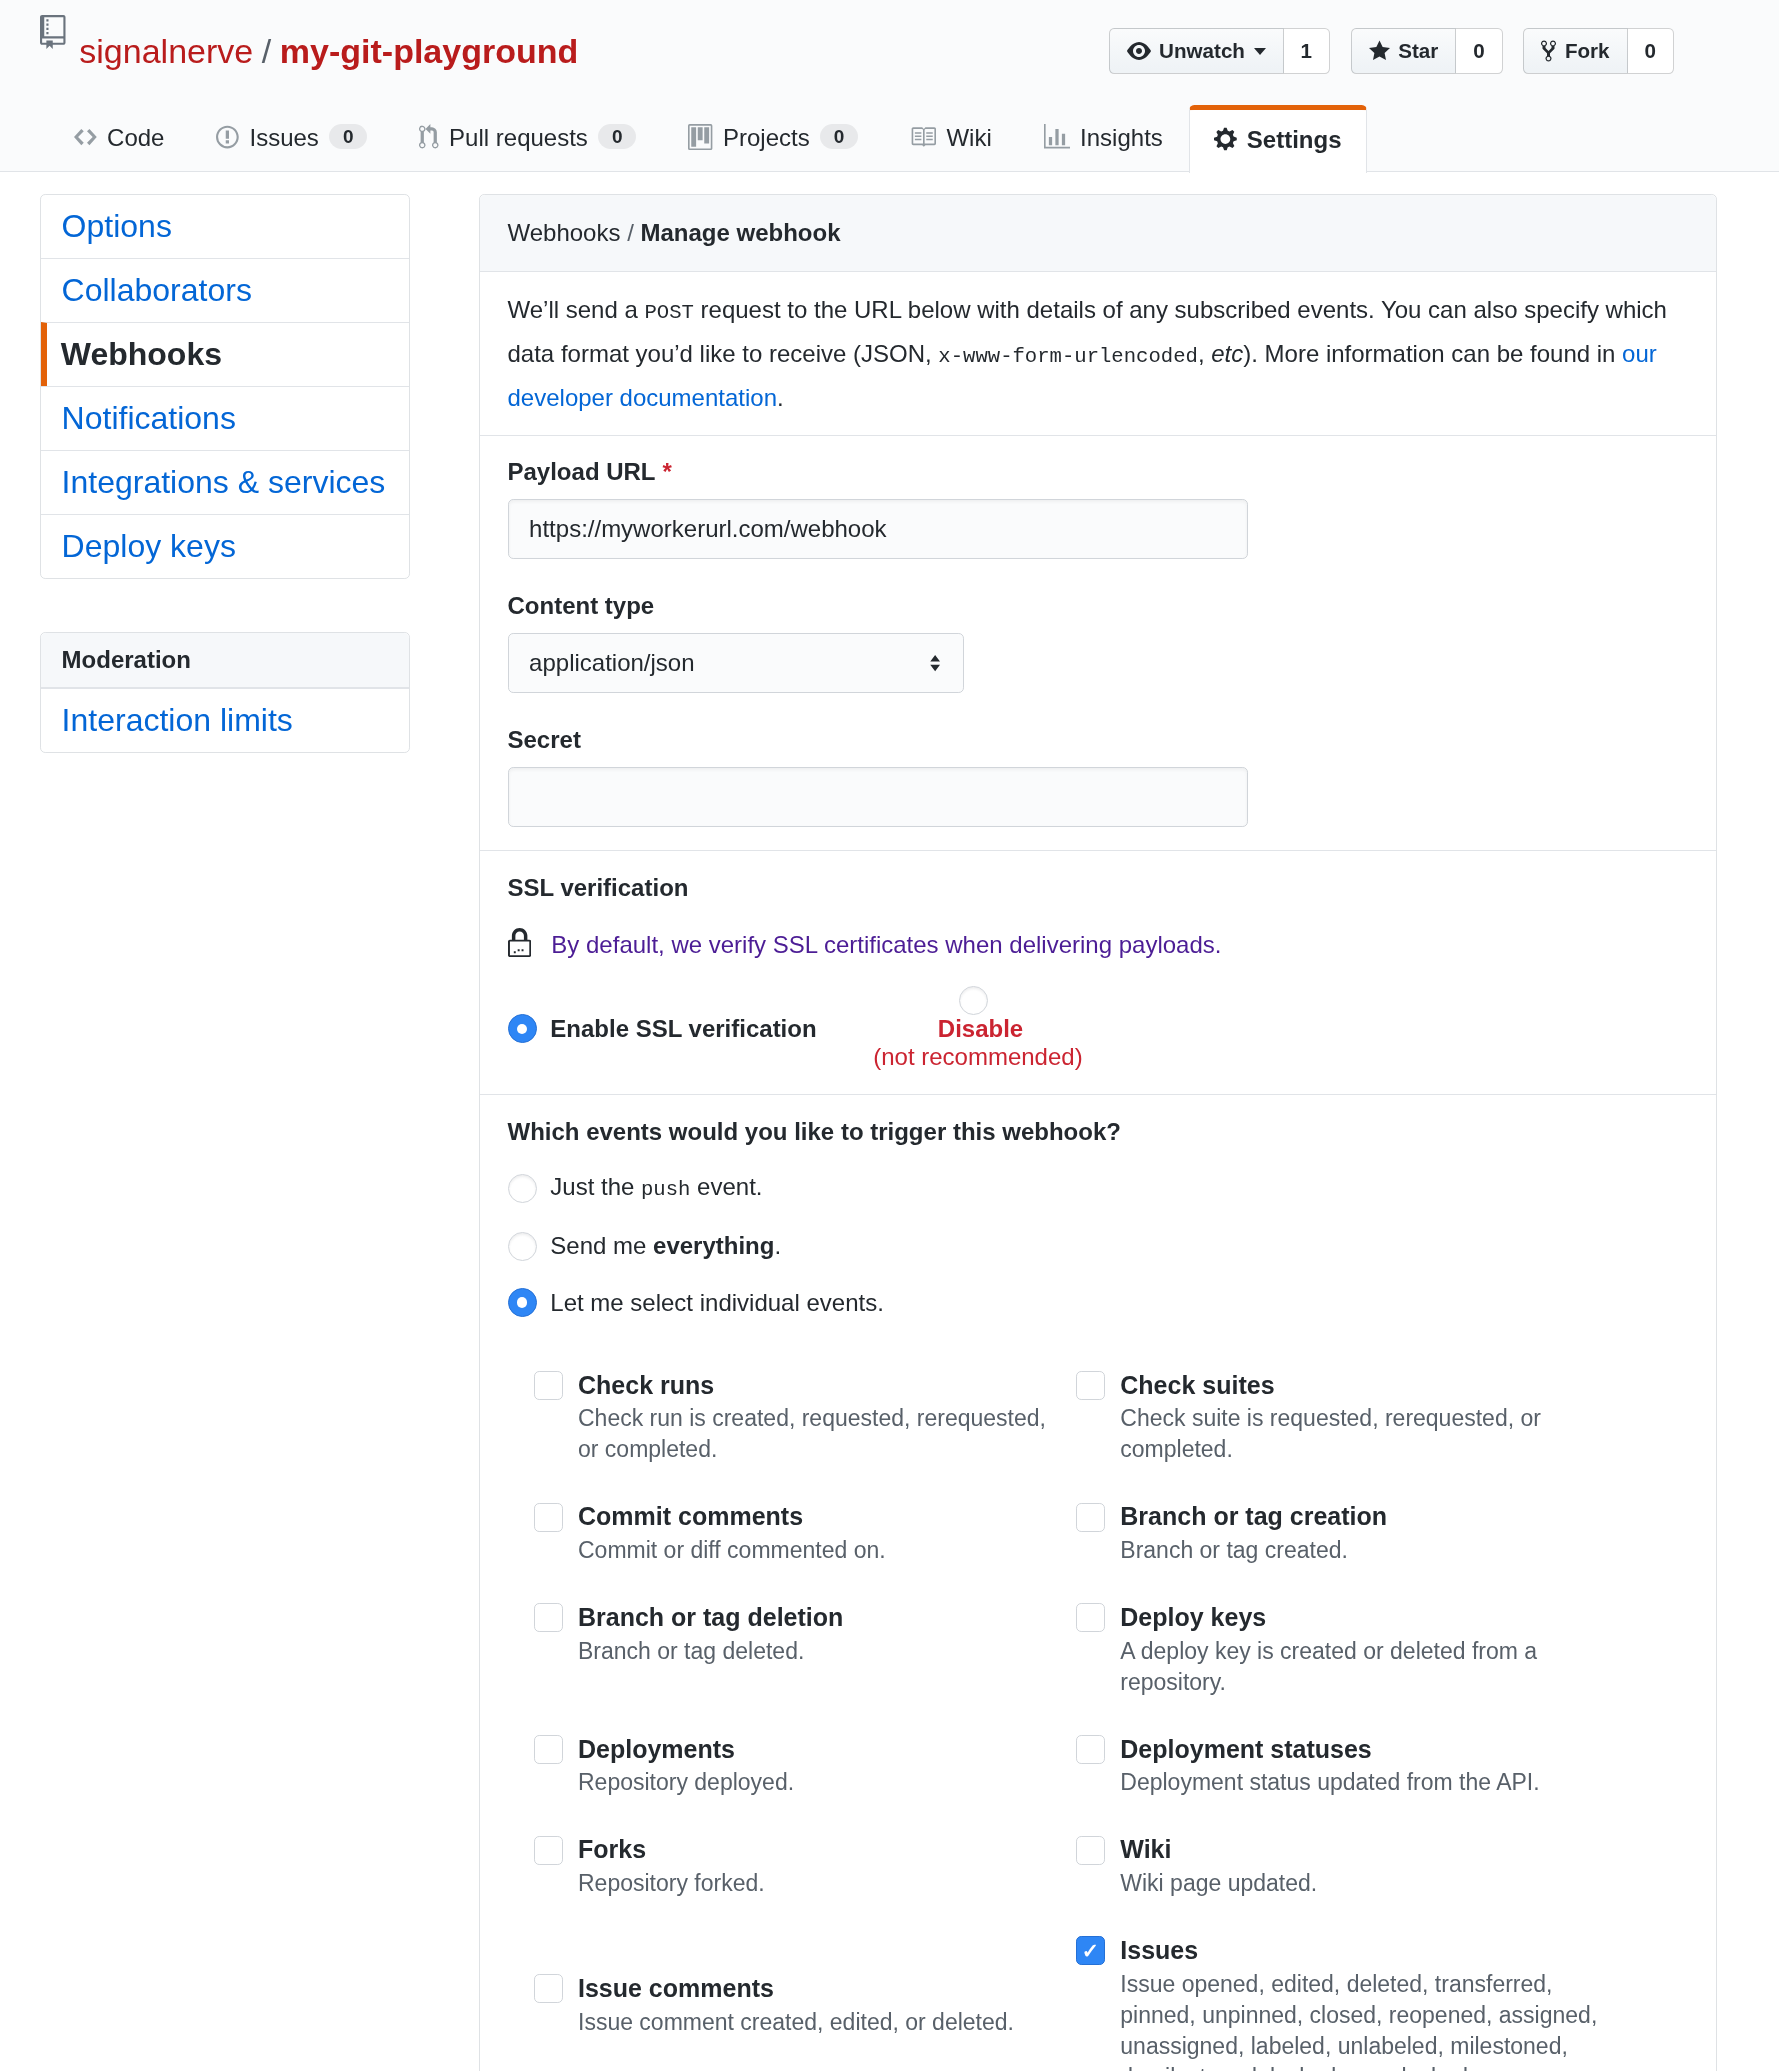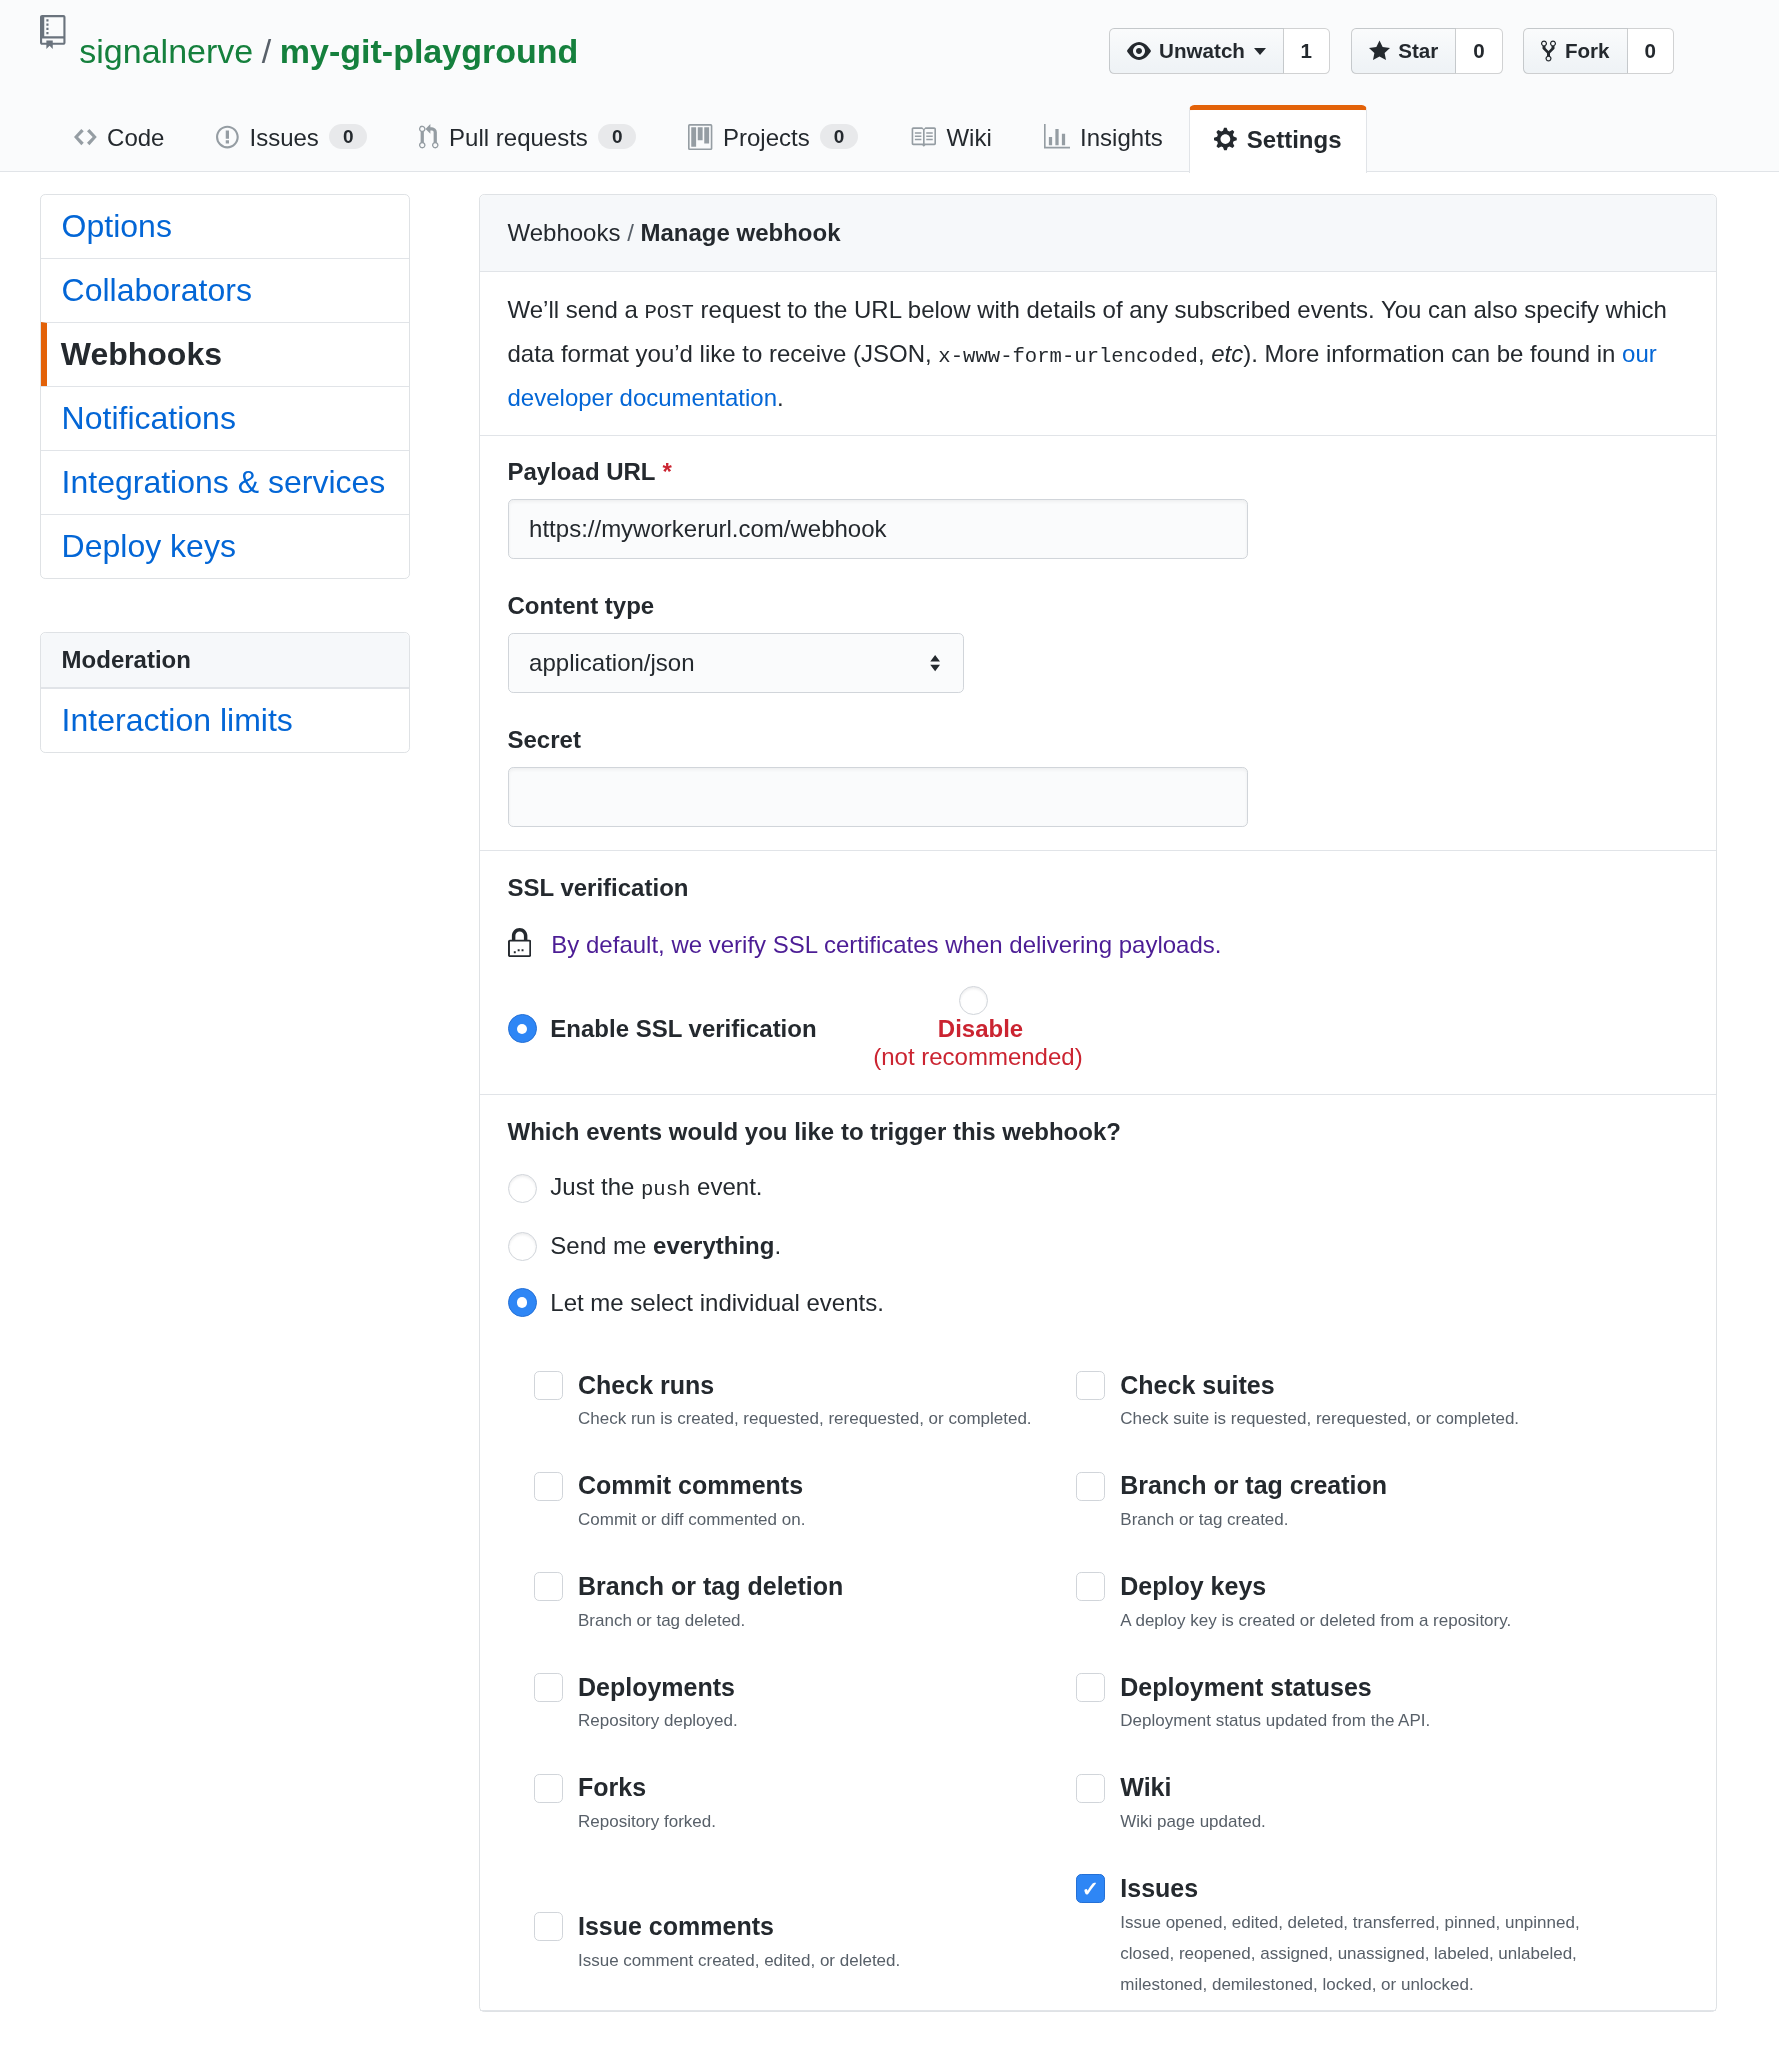--- a/index.html
+++ b/index.html
@@ -15,21 +15,21 @@
 
   
   .repo-header { background: #fafbfc; border-bottom: 1.7px solid #e1e4e8; }
   .repo-title-row {
     display: flex; justify-content: space-between; align-items: center;
     padding: 26px 105px 0 40px; height: 76px;
   }
   .repo-title { display: flex; align-items: center; font-size: 34px; }
   .repo-title .icon svg { height: 34px; width: auto; display: block; color: #6a737d; }
   .repo-title .icon { margin-right: 13.8px; }
-  .repo-title a { color: #15803d; }
+  .repo-title a { color: #b91c1c; }
   .repo-title .sep { color: #586069; margin: 0 8.6px; font-weight: 400; }
   .repo-title .repo-name { font-weight: 700; }
 
   .repo-actions { display: flex; align-items: center; }
   .btn-group { display: flex; margin-left: 20.6px; }
   .btn {
     display: flex; align-items: center; height: 46px;
     padding: 0 17px; font-size: 20.6px; font-weight: 700; color: #24292e;
     background: linear-gradient(-180deg, #fafbfc, #eff3f6 90%);
     border: 1.7px solid rgba(27,31,35,0.2); border-radius: 5.2px 0 0 5.2px;
@@ -160,21 +160,21 @@
   .cb-item + .cb-item { margin-left: 10.3px; }
   .checkbox {
     width: 29px; height: 29px; flex: none; margin-top: 3.4px;
     background: #fff; border: 1.7px solid #d1d5da; border-radius: 5.2px;
     display: flex; align-items: center; justify-content: center; cursor: pointer;
   }
   .checkbox.checked { background: #2e86f5; border-color: #2470d6; }
   .checkbox.checked::after { content: "\2713"; color: #fff; font-size: 20.6px; font-weight: 700; line-height: 1; }
   .cb-text { margin-left: 15.5px; }
   .cb-title { font-size: 25px; font-weight: 700; line-height: 34px; color: #24292e; }
-  .cb-desc { font-size: 17px; line-height: 31px; color: #586069; margin-top: 1.7px; }
+  .cb-desc { font-size: 23px; line-height: 31px; color: #586069; margin-top: 1.7px; }
   .section-divider { border-top: 1.7px solid #e1e4e8; margin: 10.3px -27.5px 0; }
 </style>
 </head>
 <body>
 
 <header class="repo-header">
   <div class="repo-title-row">
     <div class="repo-title">
       <span class="icon" id="repo-book-icon"><span class="icon"><svg viewBox="0 0 12 16">
               <path fill-rule="evenodd" fill="currentColor" d="M4 9H3V8h1v1zm0-3H3v1h1V6zm0-2H3v1h1V4zm0-2H3v1h1V2zm8-1v12c0 .55-.45 1-1 1H6v2l-1.5-1.5L3 16v-2H1c-.55 0-1-.45-1-1V1c0-.55.45-1 1-1h10c.55 0 1 .45 1 1zm-1 10H1v2h2v-1h3v1h5v-2zm0-10H2v9h9V1z"></path>

